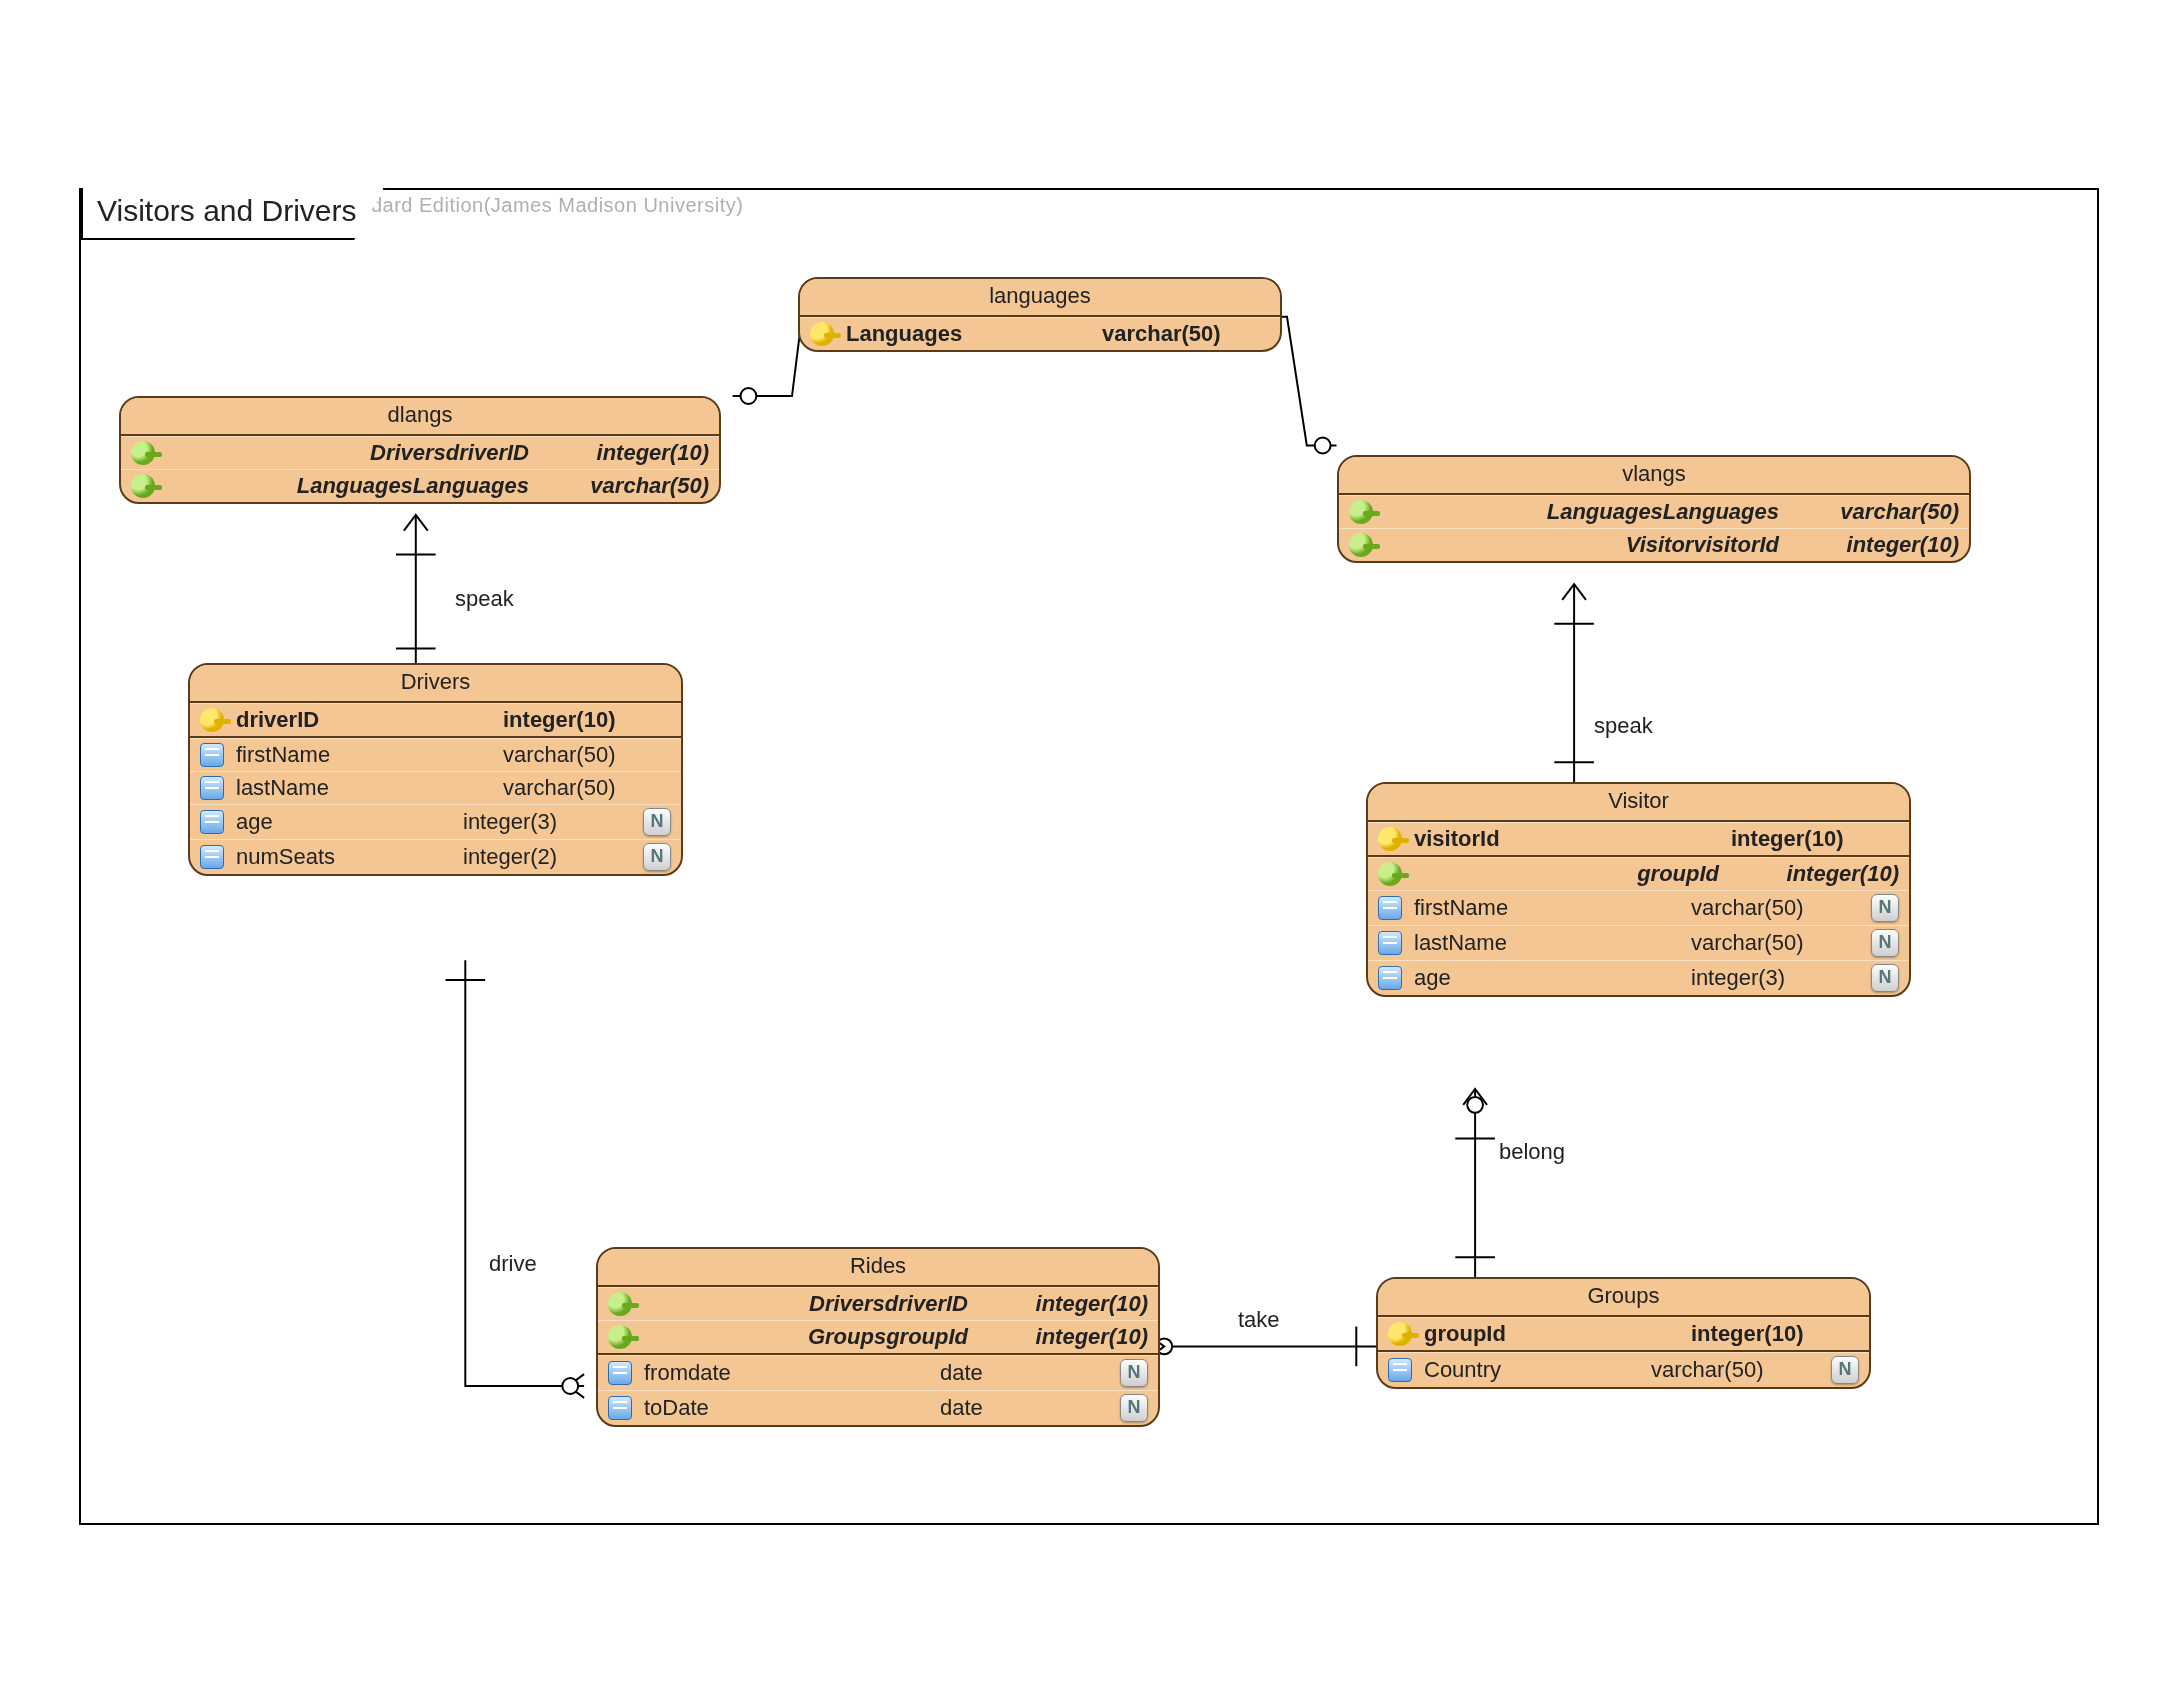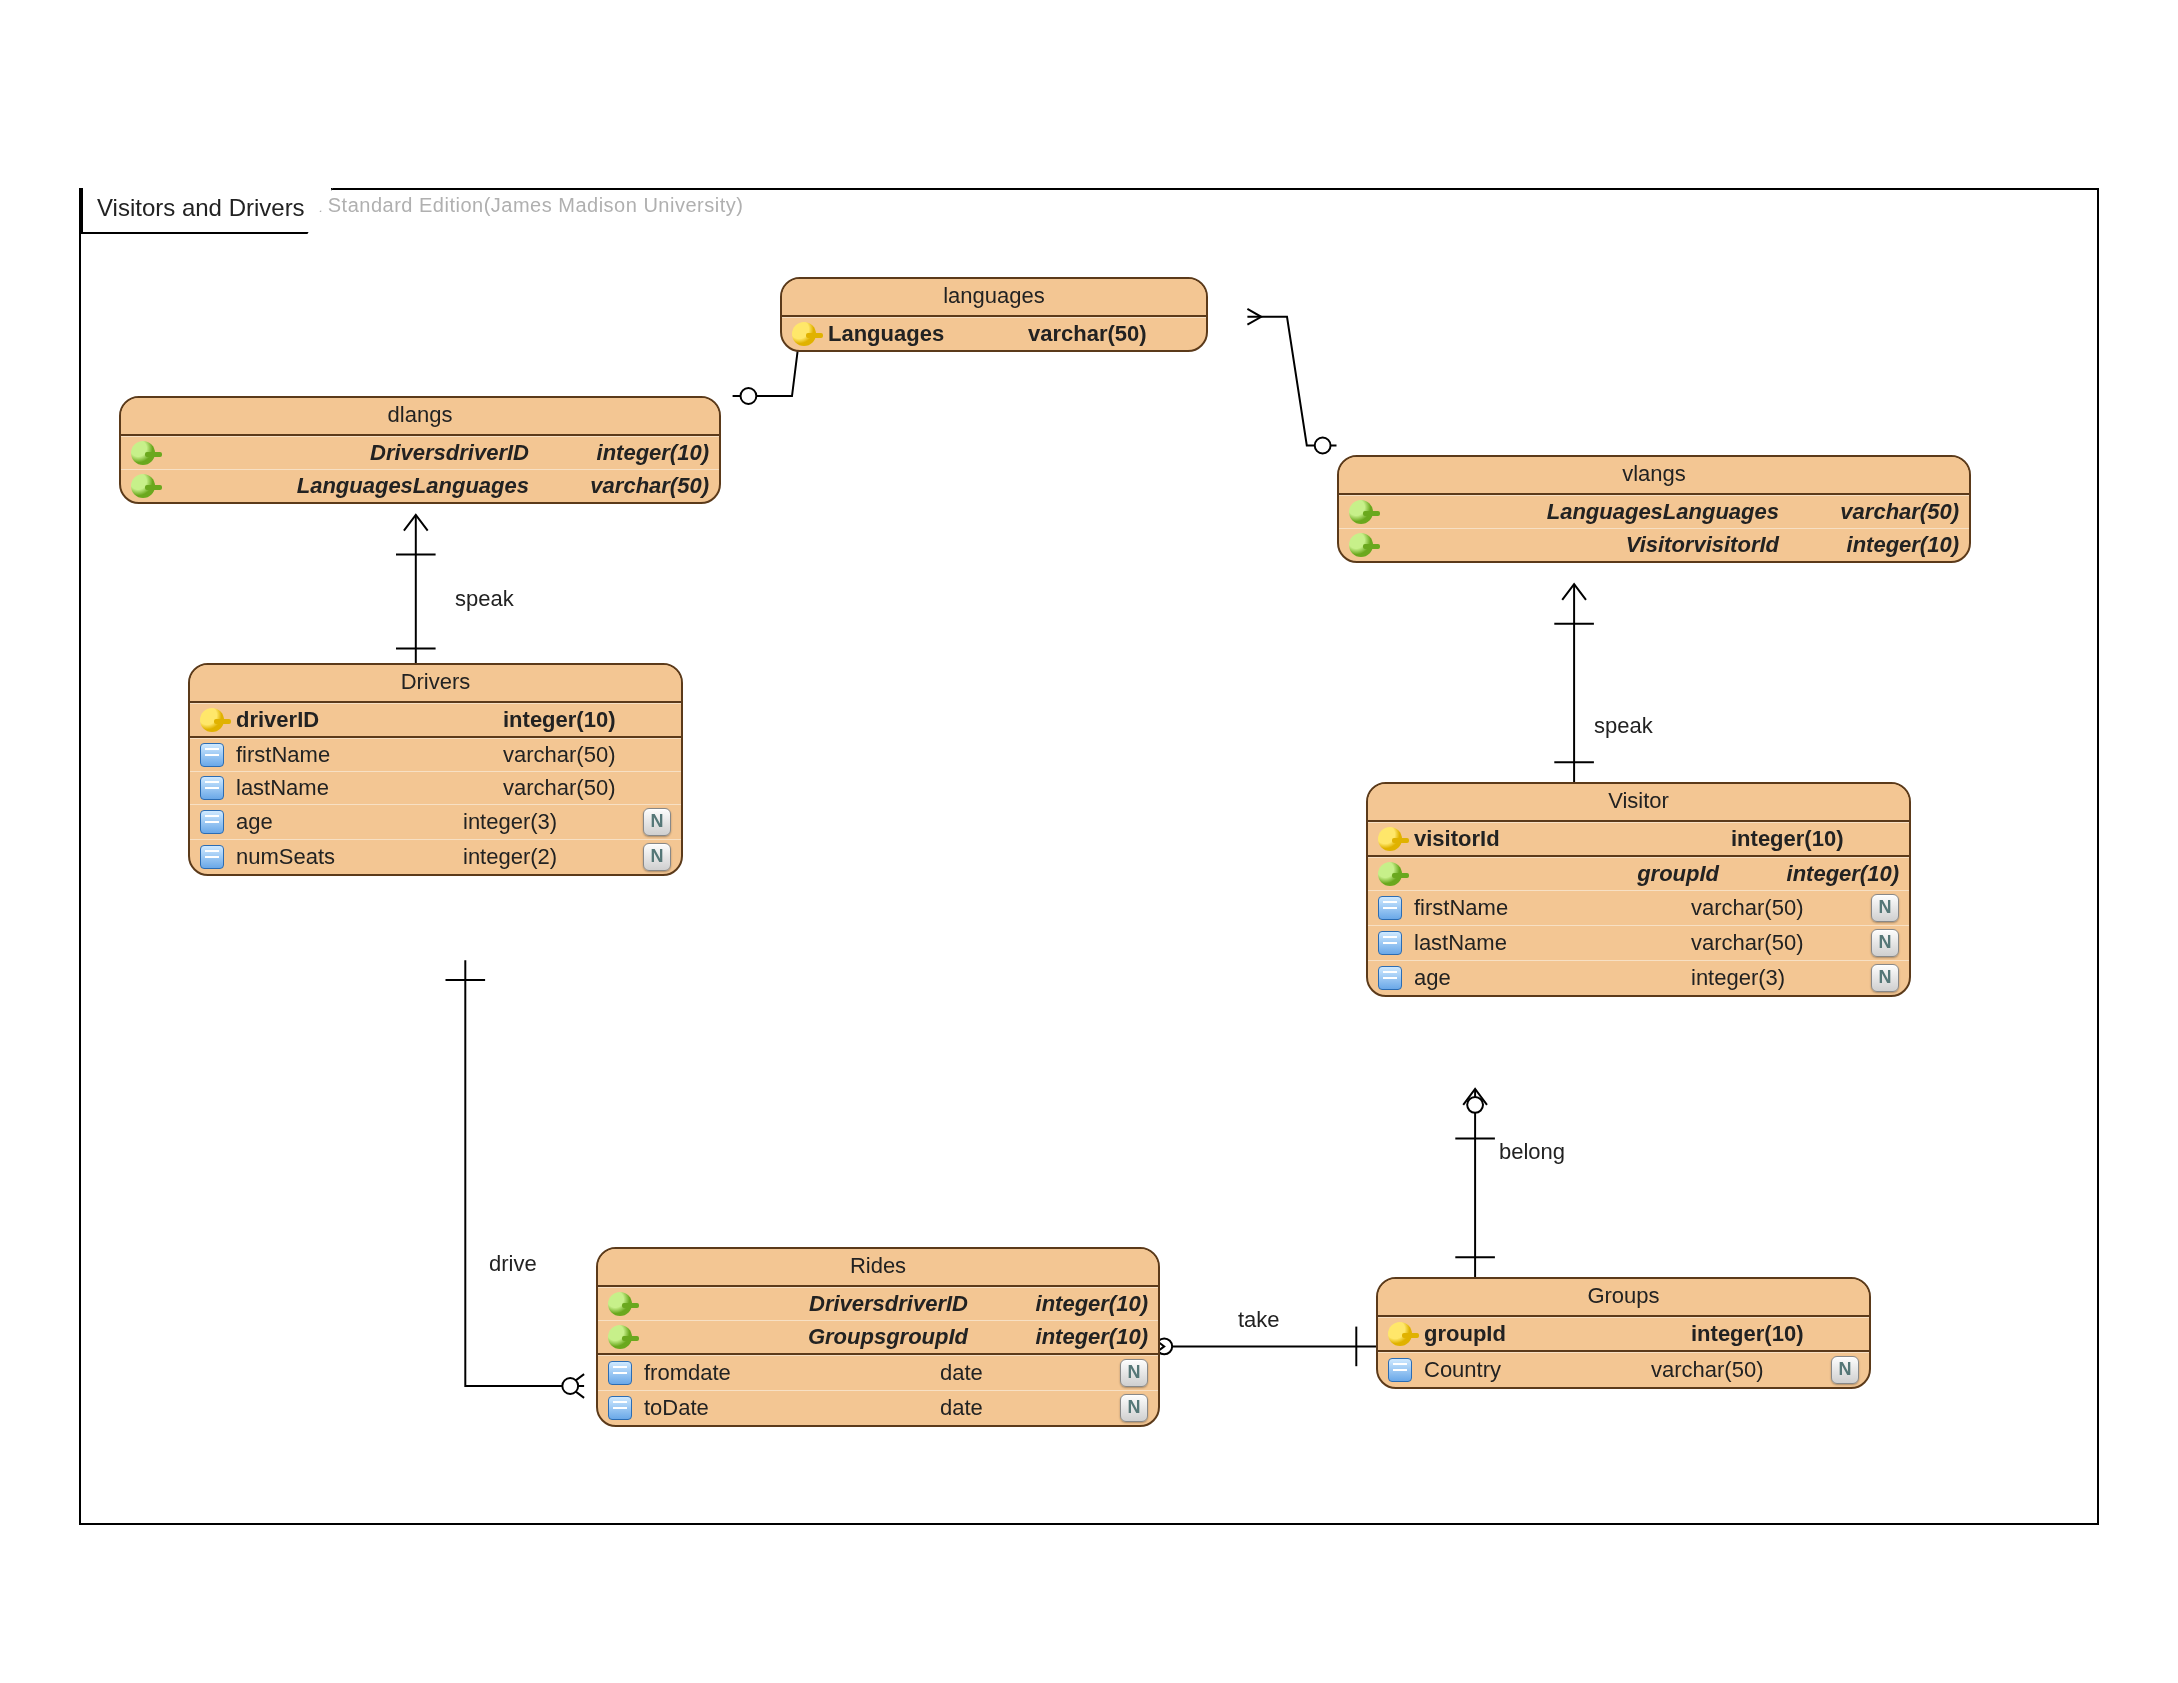--- a/index.html
+++ b/index.html
@@ -25,21 +25,21 @@
     box-sizing: border-box;
   }
   .frame-tab {
     position: absolute;
     left: 0;
     top: -2px;
     background: #fff;
     border: 2px solid #000;
     border-top: none;
     padding: 6px 26px 10px 14px;
-    font-size: 24px;
+    font-size: 30px;
     font-weight: 400;
     clip-path: polygon(0 0, 100% 0, 90% 100%, 0 100%);
   }
   .watermark {
     position: absolute;
     left: 89px;
     top: 194px;
     font-size: 20px;
     color: #b0b0b0;
     letter-spacing: 0.5px;
@@ -204,21 +204,21 @@
     <path class="conn-line" d="M 1470,1270 L 1510,1270"></path>
     <path class="conn-line" d="M 1470,1150 L 1510,1150"></path>
   </svg>
 
   <div class="conn-label" style="left:455px; top:586px;">speak</div>
   <div class="conn-label" style="left:1594px; top:713px;">speak</div>
   <div class="conn-label" style="left:489px; top:1251px;">drive</div>
   <div class="conn-label" style="left:1238px; top:1307px;">take</div>
   <div class="conn-label" style="left:1499px; top:1139px;">belong</div>
 
-  <div class="entity" style="left:780px; top:277px; width:428px;">
+  <div class="entity" style="left:798px; top:277px; width:484px;">
     <div class="entity-title">languages</div>
     <div class="row pk">
       <span class="icon ic-key"></span>
       <span class="col-name">Languages</span>
       <span class="col-type">varchar(50)</span>
     </div>
   </div>
 
   <div class="entity" style="left:119px; top:396px; width:602px;">
     <div class="entity-title">dlangs</div>

